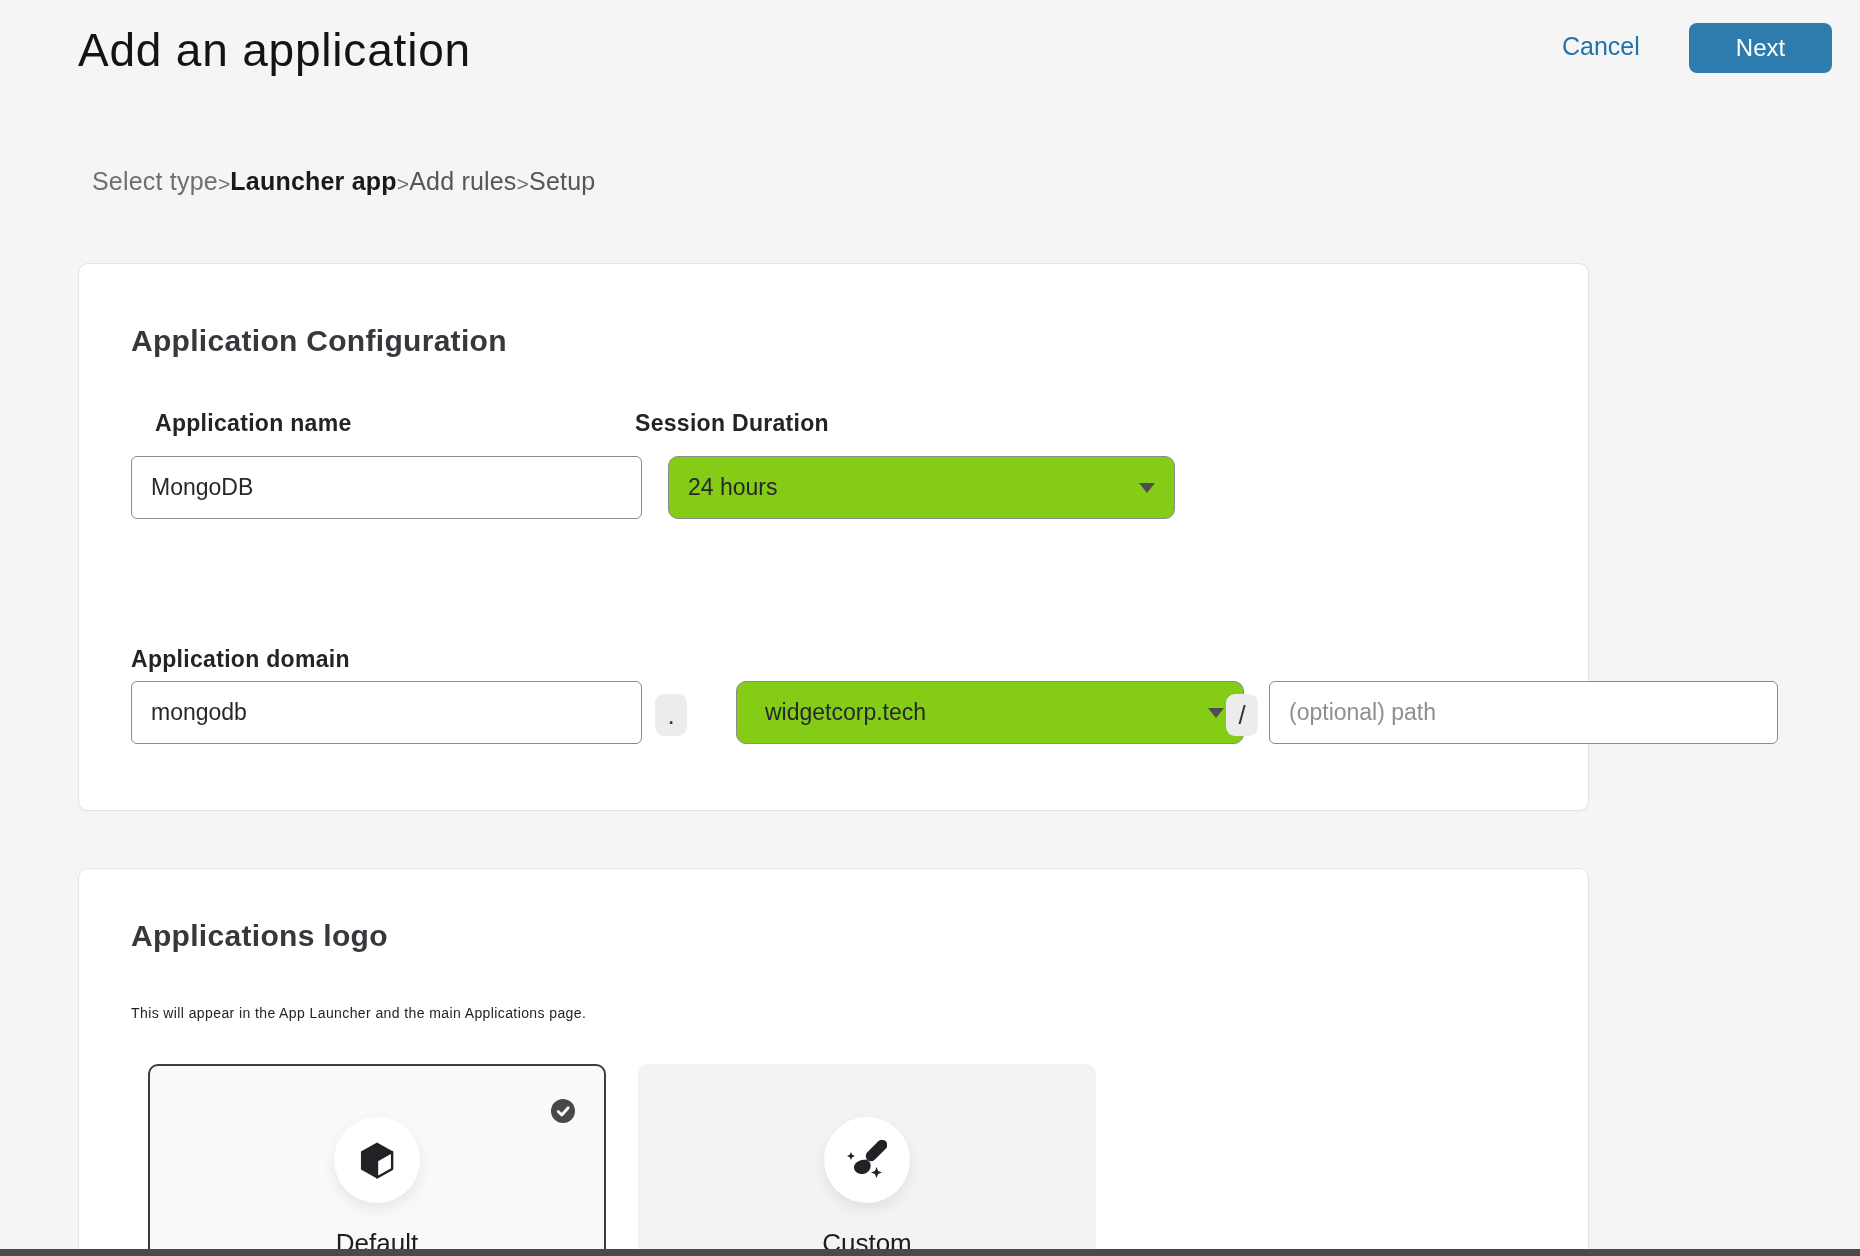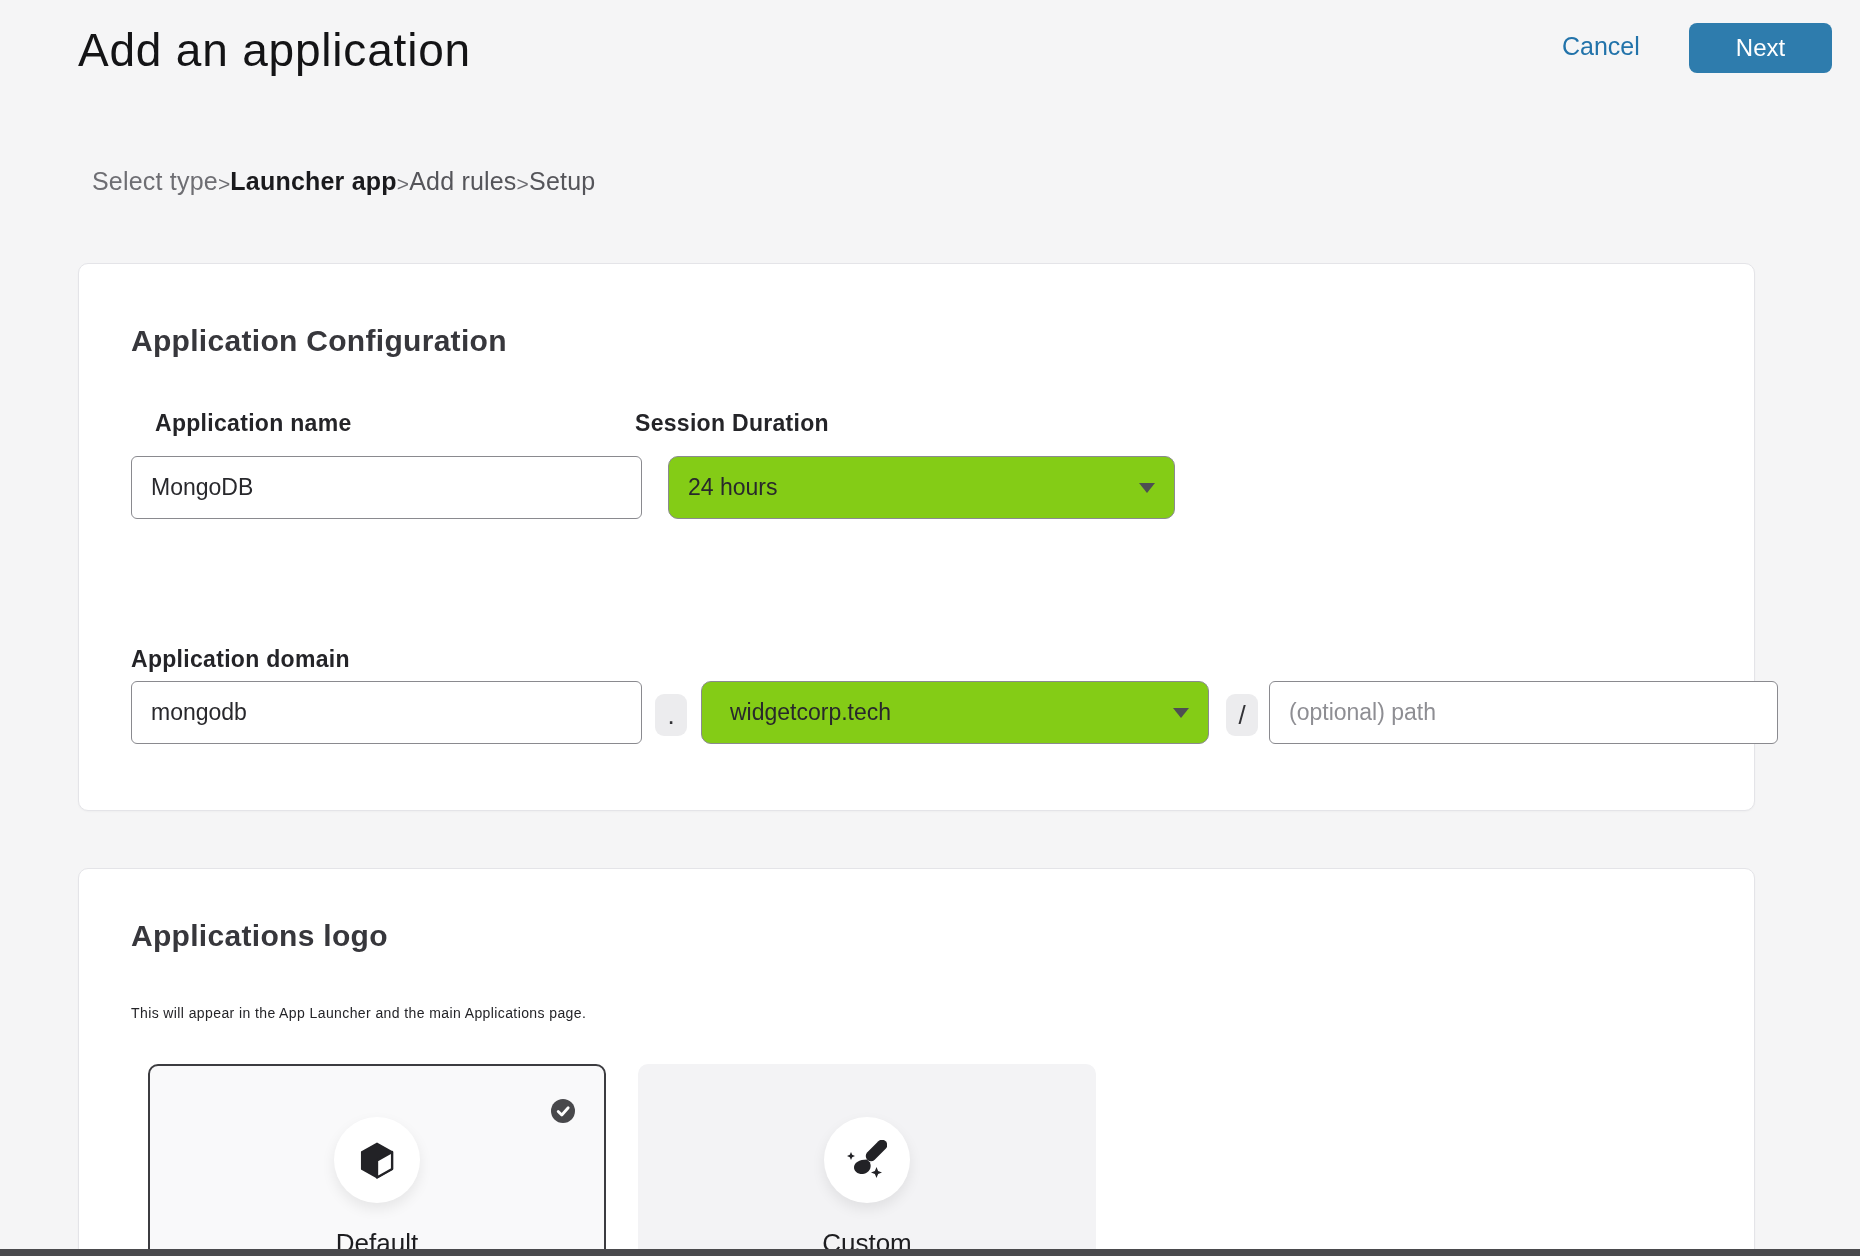--- a/index.html
+++ b/index.html
@@ -6,21 +6,21 @@
   html,body { width:1860px; height:1256px; }
   body { background:#f5f5f6; font-family:"Liberation Sans",sans-serif; position:relative; overflow:hidden; color:#222226; }
   .page-title { position:absolute; left:78px; top:23px; font-size:46px; font-weight:400; color:#141416; letter-spacing:0.8px; }
   .cancel-link { position:absolute; left:1562px; top:32px; font-size:25px; color:#2273aa; cursor:pointer; text-decoration:none; }
   .next-button { position:absolute; left:1689px; top:23px; width:143px; height:50px; background:#2e7cad; border:none; border-radius:8px; color:#fff; font-size:24px; font-family:inherit; display:flex; align-items:center; justify-content:center; cursor:pointer; }
   .steps { position:absolute; left:92px; top:167px; display:flex; align-items:flex-end; font-size:25px; letter-spacing:0.2px; }
   .step { color:#6e6e73; }
   .step.current { color:#1a1a1d; font-weight:700; }
   .step.after { color:#55555a; }
   .step-sep { color:#6e6e73; font-size:21px; }
-  .card { position:absolute; left:78px; width:1677px; background:#fff; border:1px solid #e4e4e8; border-radius:10px; box-shadow:0 1px 2px rgba(0,0,0,0.03); }
+  .card { position:absolute; left:78px; width:1511px; background:#fff; border:1px solid #e4e4e8; border-radius:10px; box-shadow:0 1px 2px rgba(0,0,0,0.03); }
   .card.config { top:263px; height:548px; }
   .card.logo { top:868px; height:420px; }
   .card-title { position:absolute; left:52px; font-size:30px; font-weight:700; color:#37373c; letter-spacing:0.3px; }
   .config .card-title { top:60px; }
   .logo .card-title { top:50px; }
   .field-label { position:absolute; font-size:23px; font-weight:700; color:#242428; letter-spacing:0.3px; }
   .text-input { position:absolute; height:63px; border:1.5px solid #8a8a8f; border-radius:6px; background:#fff; font-family:inherit; font-size:23px; color:#28282c; padding:0 19px; outline:none; }
   .text-input::placeholder { color:#8e8e93; }
   .select { position:absolute; height:63px; border:1.5px solid #8a8a8f; border-radius:10px; background:#84cc16; font-size:23px; color:#28282c; display:flex; align-items:center; padding:0 19px; cursor:pointer; }
   .select svg { position:absolute; right:19px; top:50%; margin-top:-5px; }
@@ -62,21 +62,21 @@
   <div class="select" style="left:589px; top:192px; width:507px;">
     <span>24 hours</span>
     <svg width="16" height="10" viewBox="0 0 16 10">
         <polygon points="0,0 16,0 8,10" fill="#4e4e52"></polygon>
       </svg>
   </div>
 
   <label class="field-label" style="left:52px; top:382px;">Application domain</label>
   <input class="text-input" style="left: 52px; top: 417px; width: 511px;" value="mongodb">
   <div class="pill" style="left:576px; top:430px;">.</div>
-  <div class="select" style="left:622px; top:417px; width:508px;padding-left:28px;">
+  <div class="select" style="left:657px; top:417px; width:508px;padding-left:28px;">
     <span>widgetcorp.tech</span>
     <svg width="16" height="10" viewBox="0 0 16 10">
         <polygon points="0,0 16,0 8,10" fill="#4e4e52"></polygon>
       </svg>
   </div>
   <div class="pill" style="left:1147px; top:430px;">/</div>
   <input class="text-input" style="left: 1190px; top: 417px; width: 509px;" placeholder="(optional) path">
 </section>
 
 <section class="card logo">

